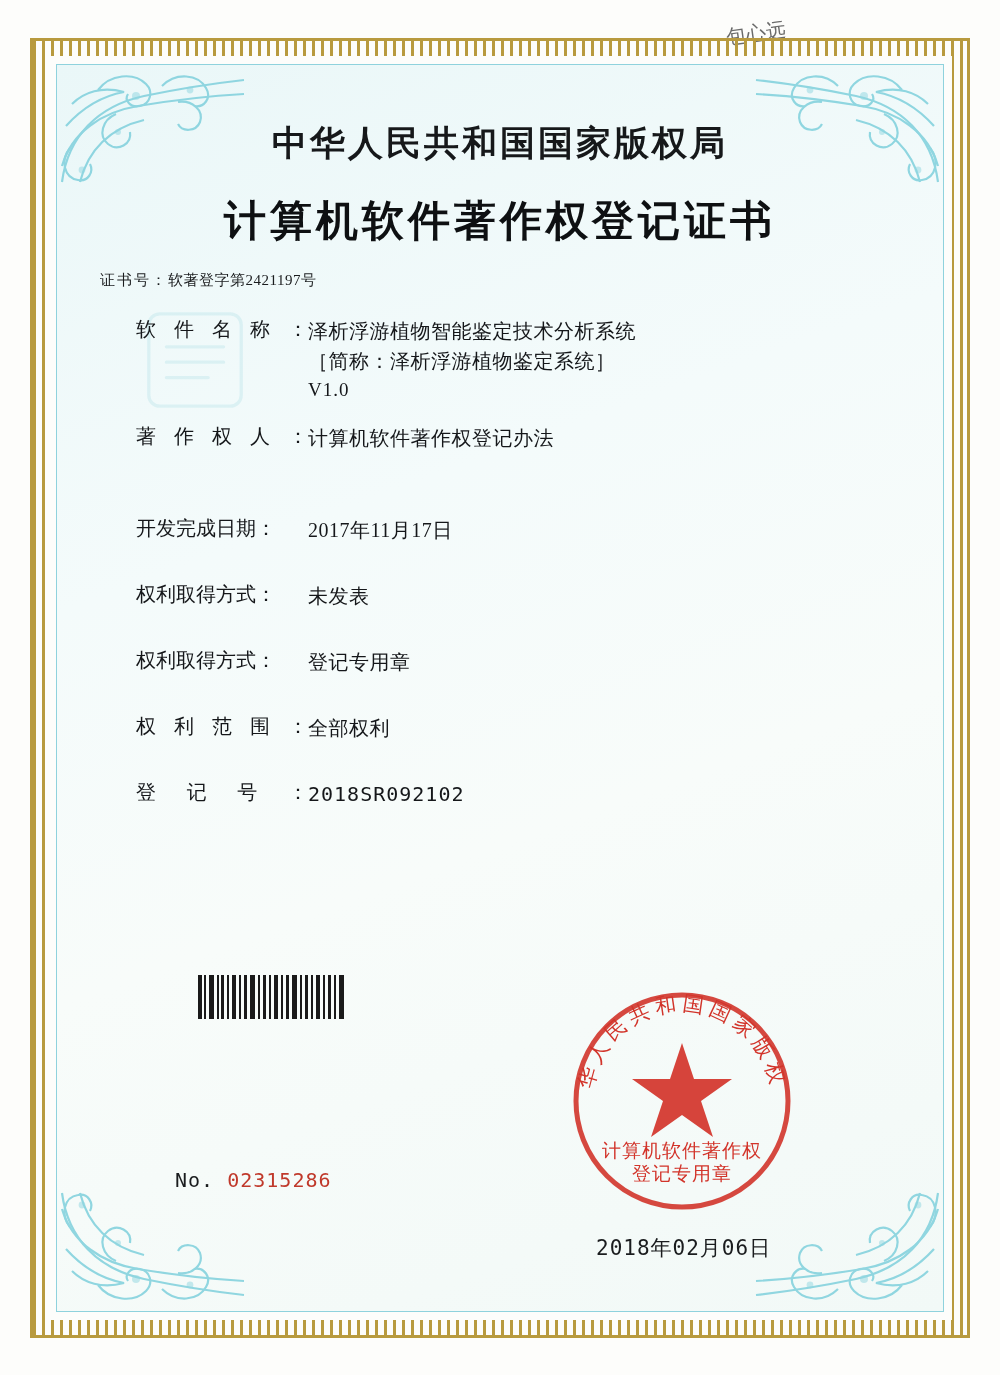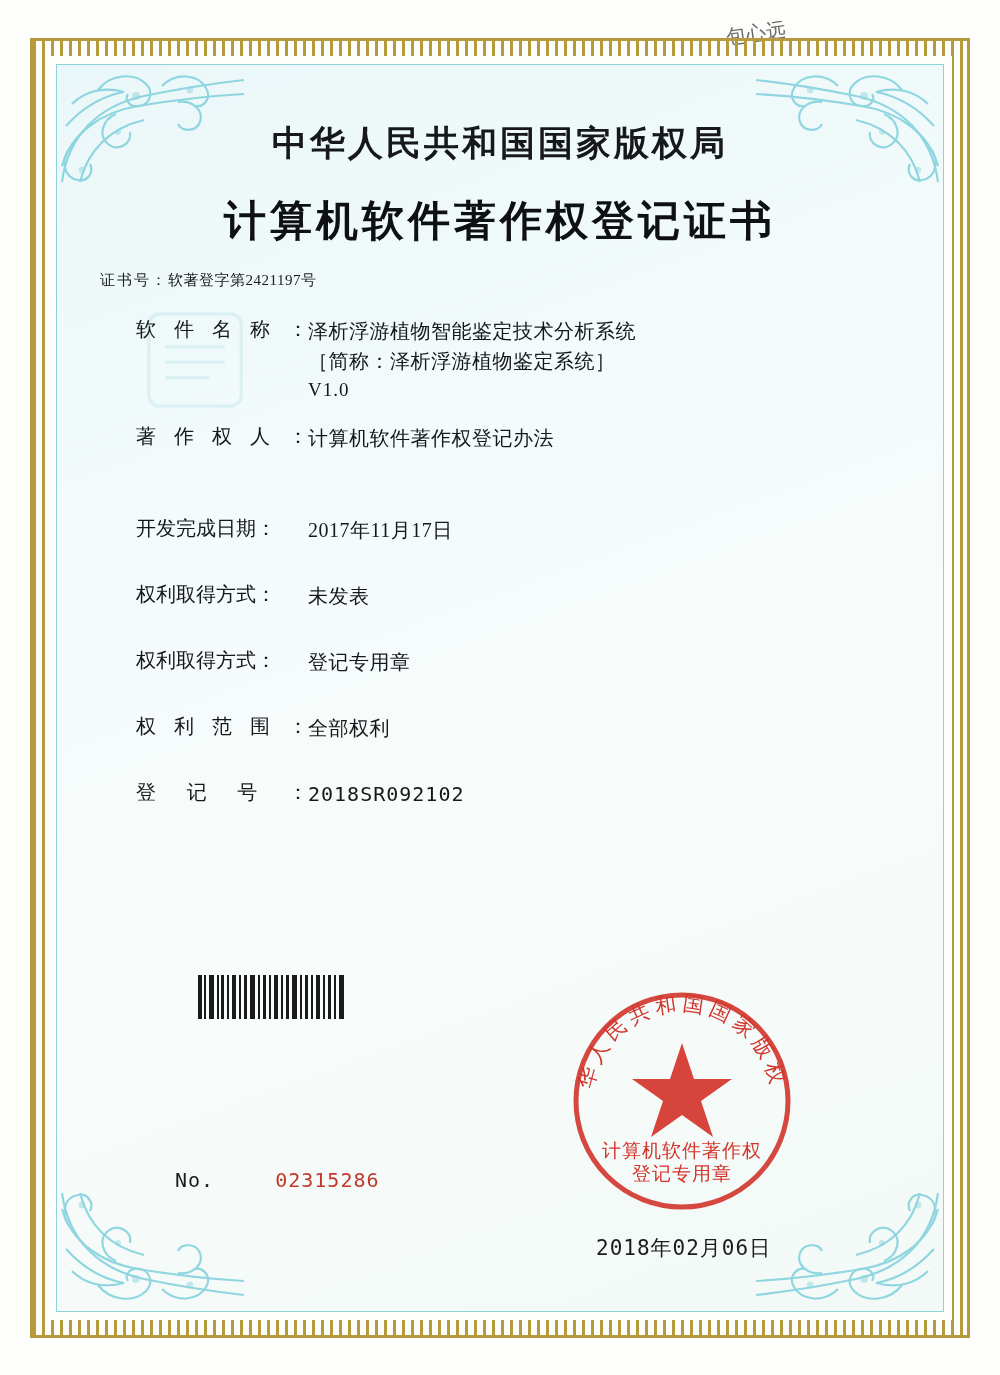--- a/index.html
+++ b/index.html
@@ -174,21 +174,21 @@
 
   .serial {
     position: absolute;
     left: 175px;
     top: 1168px;
     font-size: 20px;
     color: #1a1c1e;
     font-family: "DejaVu Sans Mono", monospace;
     letter-spacing: 1px;
   }
-  .serial .num { color: #c0392b; margin-left: 48px; }
+  .serial .num { color: #c0392b; }
 
   .issue-date {
     position: absolute;
     left: 596px;
     top: 1234px;
     font-size: 21px;
     color: #1a1c1e;
     letter-spacing: 1px;
     font-family: "DejaVu Sans Mono", monospace;
   }

